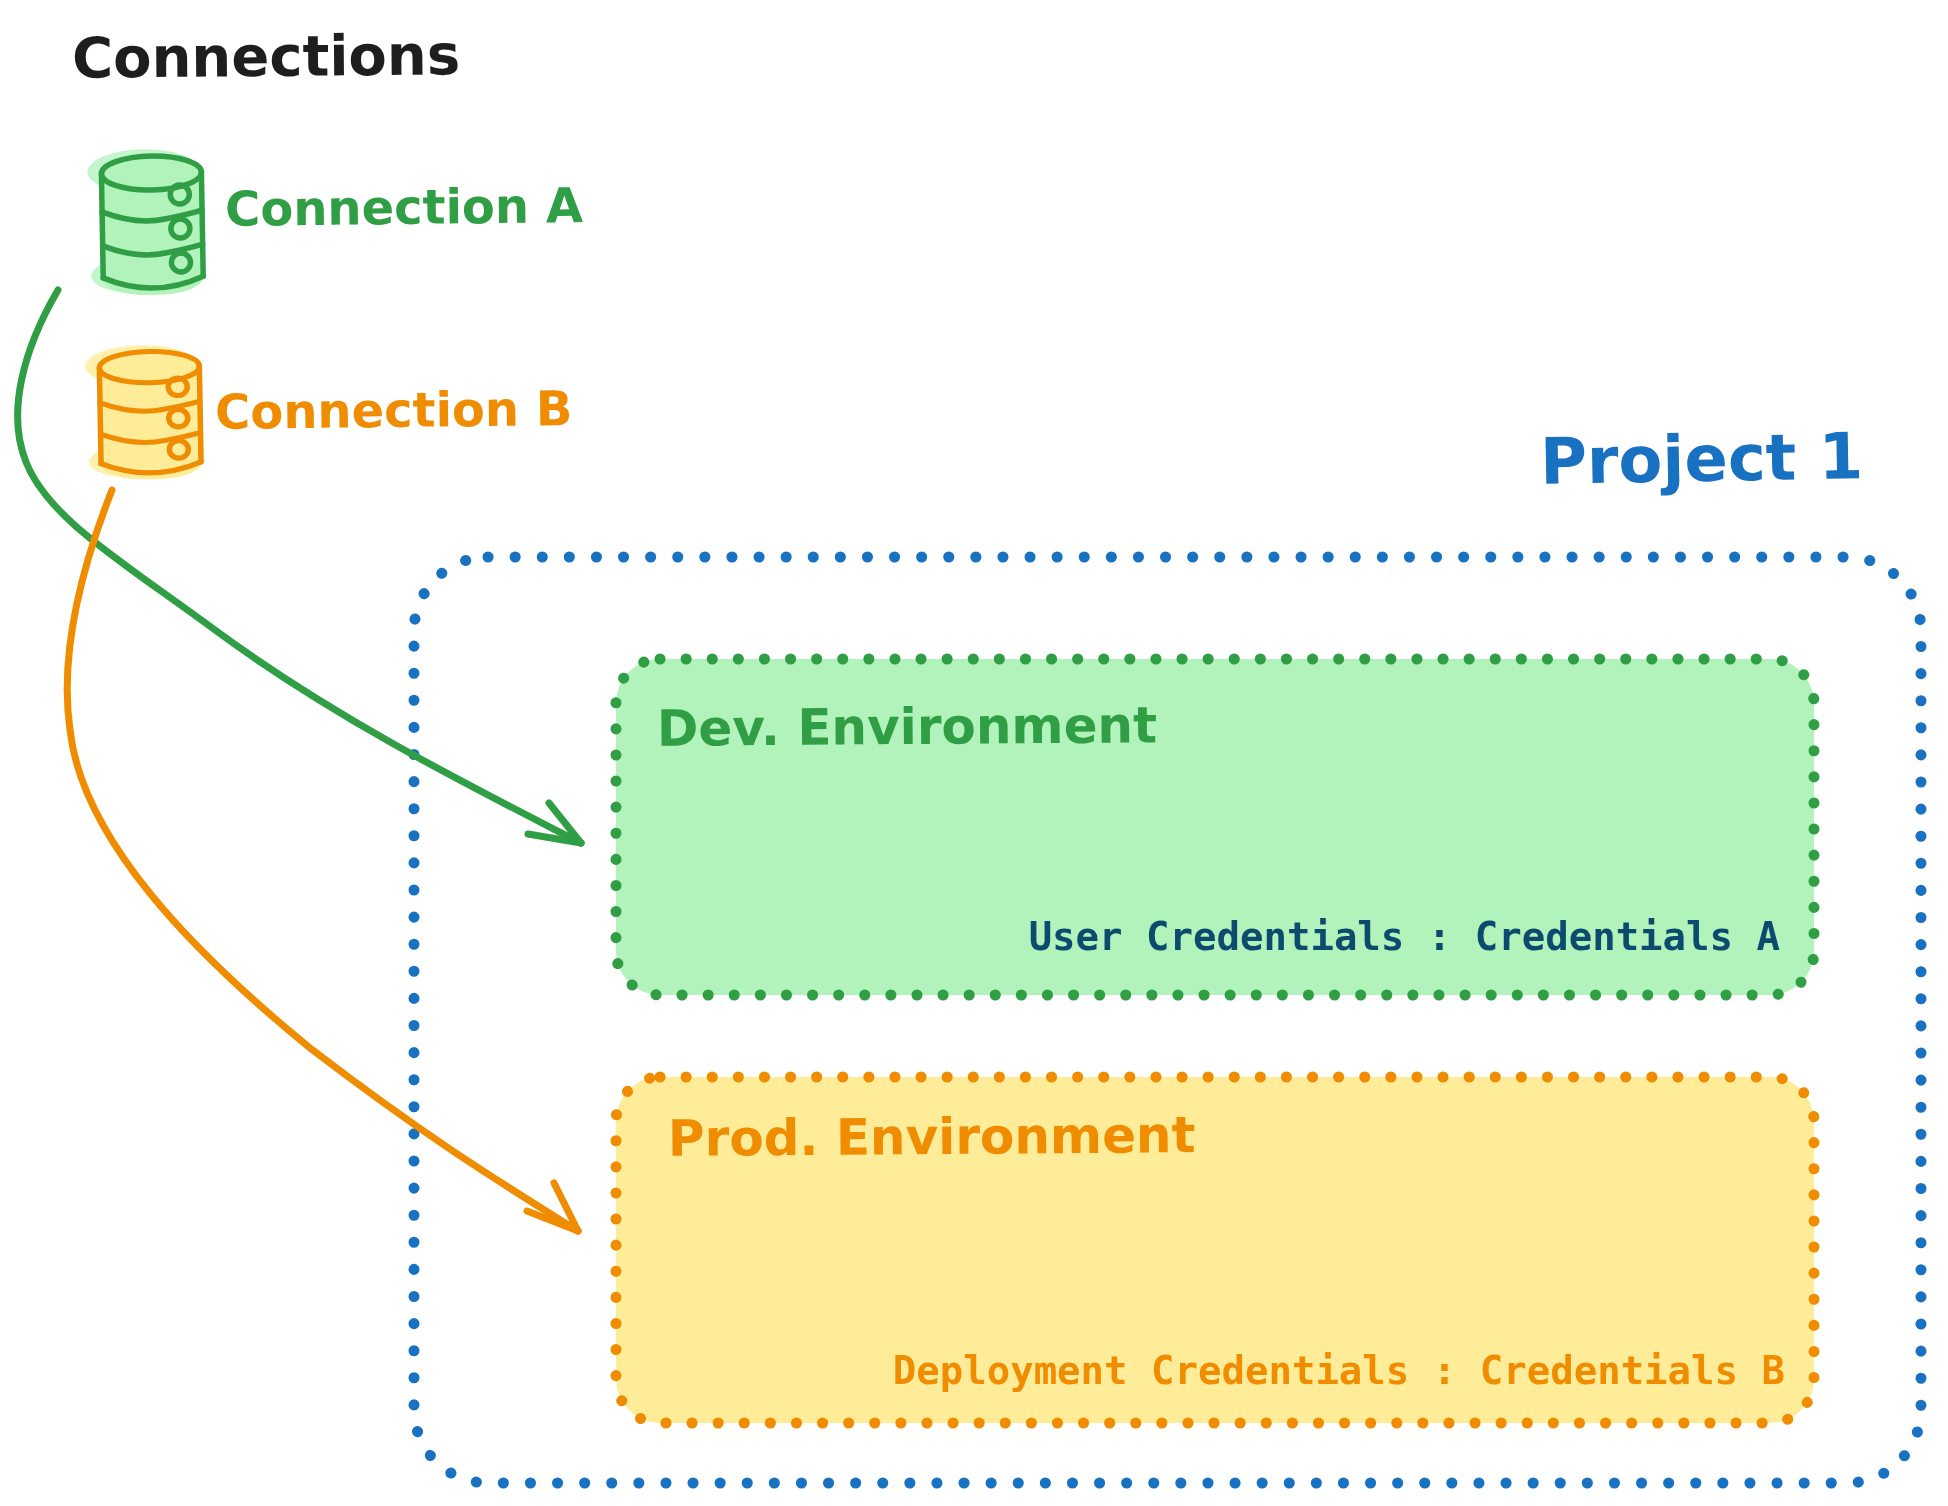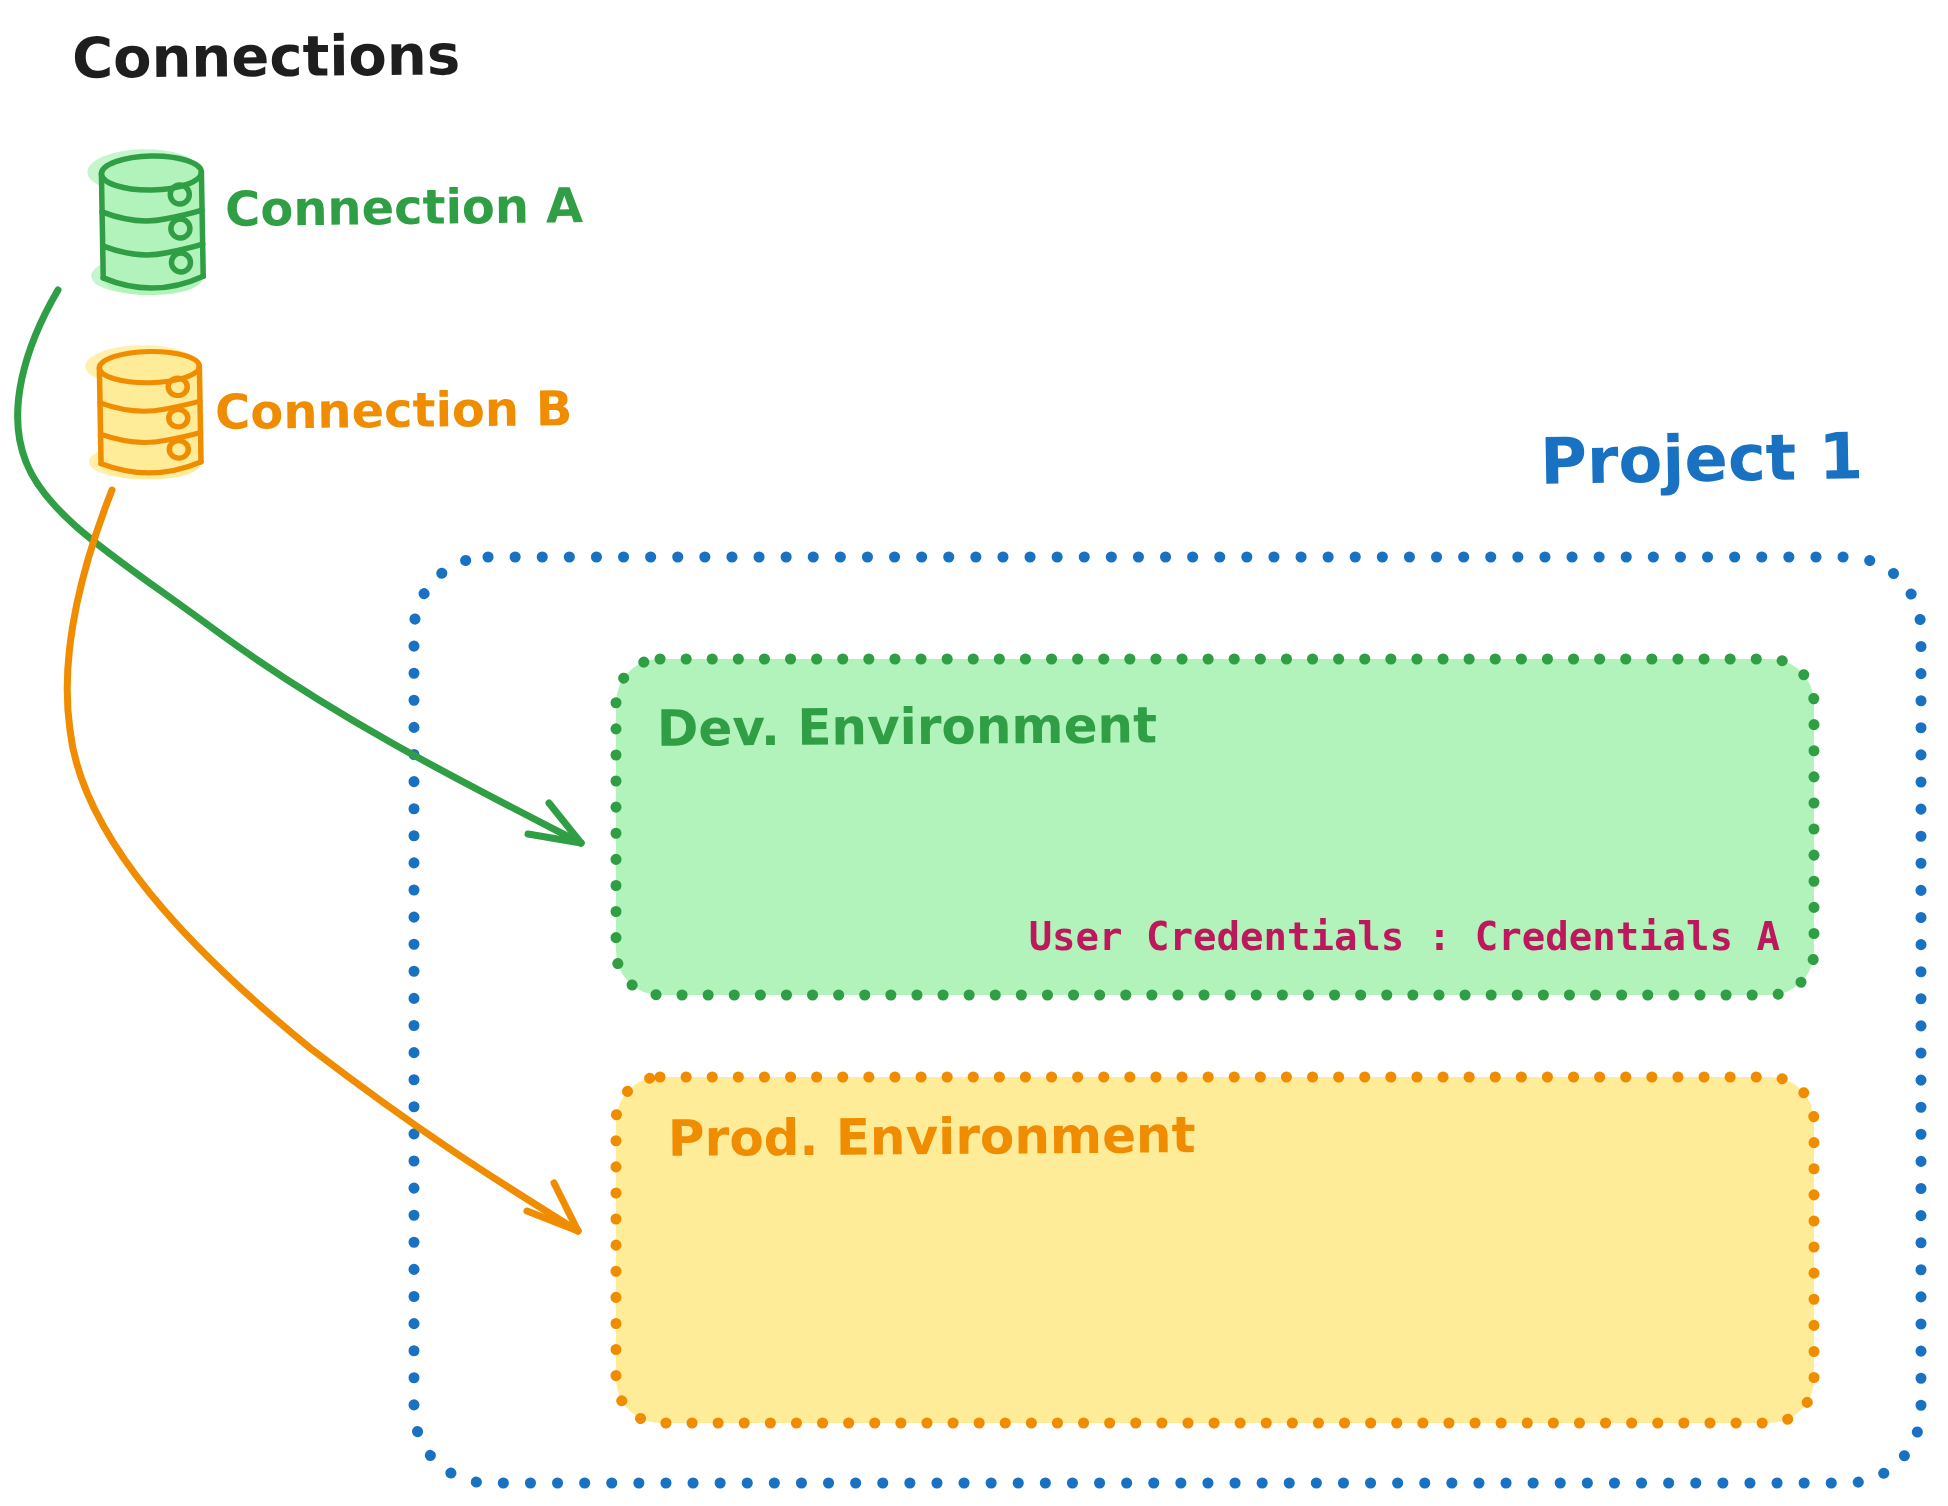--- a/index.html
+++ b/index.html
@@ -9,21 +9,21 @@
   svg.overlay{position:absolute;left:0;top:0;width:1948px;height:1506px;}
   .t{position:absolute;white-space:nowrap;line-height:1.1;}
   .hand{font-weight:bold;letter-spacing:0px;}
   .connections-title{left:72px;top:26px;font-size:56px;color:#1e1e1e;transform:rotate(-0.5deg);}
   .conn-a-label{left:225px;top:181px;font-size:48px;color:#2f9e44;transform:rotate(-0.6deg);}
   .conn-b-label{left:215px;top:384px;font-size:48px;color:#f08c00;transform:rotate(-0.6deg);}
   .project-title{left:1540px;top:424px;font-size:64px;color:#1971c2;transform:rotate(-1deg);}
   .dev-title{left:657px;top:700px;font-size:50px;color:#2f9e44;transform:rotate(-0.4deg);}
   .prod-title{left:668px;top:1110px;font-size:50px;color:#f08c00;transform:rotate(-0.4deg);}
   .cred{font-family:"DejaVu Sans Mono",monospace;font-weight:bold;font-size:39px;}
-  .dev-cred{right:168px;top:916px;color:#be185d;}
+  .dev-cred{right:168px;top:916px;color:#0c4a6e;}
   .prod-cred{right:163px;top:1350px;color:#f08c00;}
 </style>
 </head>
 <body>
 
 <div class="canvas">
 
   <svg class="overlay" viewBox="0 0 1948 1506" xmlns="http://www.w3.org/2000/svg">
 
     <rect x="414" y="557" width="1507" height="926" rx="74" ry="74" fill="none" stroke="#1971c2" stroke-width="11" stroke-dasharray="0.1 27" stroke-linecap="round"></rect>
@@ -86,13 +86,14 @@
   <div class="t hand conn-b-label">Connection B</div>
 
   <div class="t hand project-title">Project 1</div>
 
   <div class="t hand dev-title">Dev. Environment</div>
 
   <div class="t cred dev-cred">User Credentials : Credentials A</div>
 
   <div class="t hand prod-title">Prod. Environment</div>
 
+  <div class="t cred prod-cred">Deployment Credentials : Credentials B</div>
 </div>
 
 </body></html>

